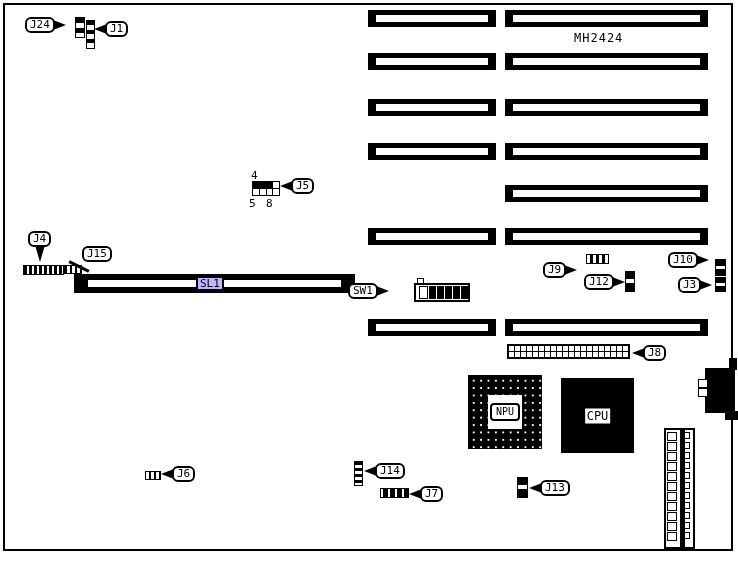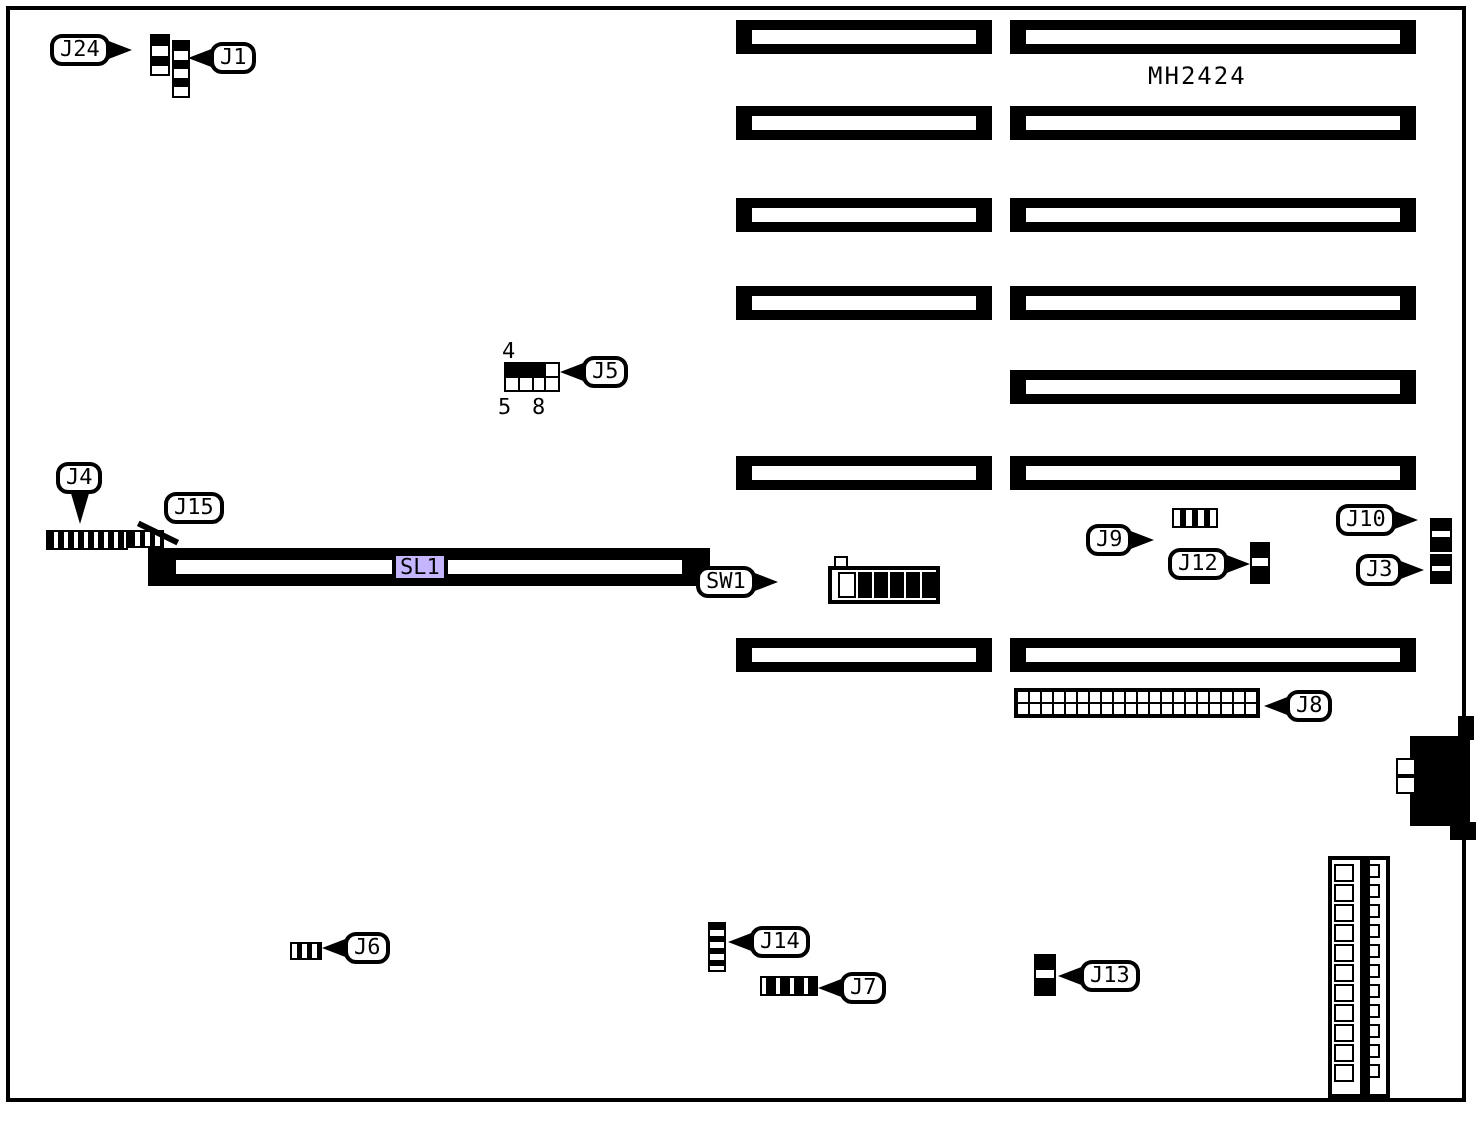--- a/index.html
+++ b/index.html
@@ -193,21 +193,29 @@
       <i></i>
       <i></i>
       <i></i>
       <i></i>
       <i></i>
       <i></i>
       <i></i>
     </div>
   <div class="callout t-l" style="left:643px;top:345px">J8</div>
 
-
+  <div class="abs npu">
+    <div class="npu-center">
+      <div class="npu-label">NPU</div>
+    </div>
+  </div>
+
+  <div class="abs cpu">
+    <div class="cpu-label">CPU</div>
+  </div>
 
   <div class="abs kb-tab-top"></div>
   <div class="abs kb-main"></div>
   <div class="abs kb-tab-bot"></div>
   <div class="kb-pin" style="top:379px"></div>
   <div class="kb-pin" style="top:388px"></div>
 
   <div class="abs pwr">
     <div class="pwr-bar"></div>
     <div class="pwr-squares">

